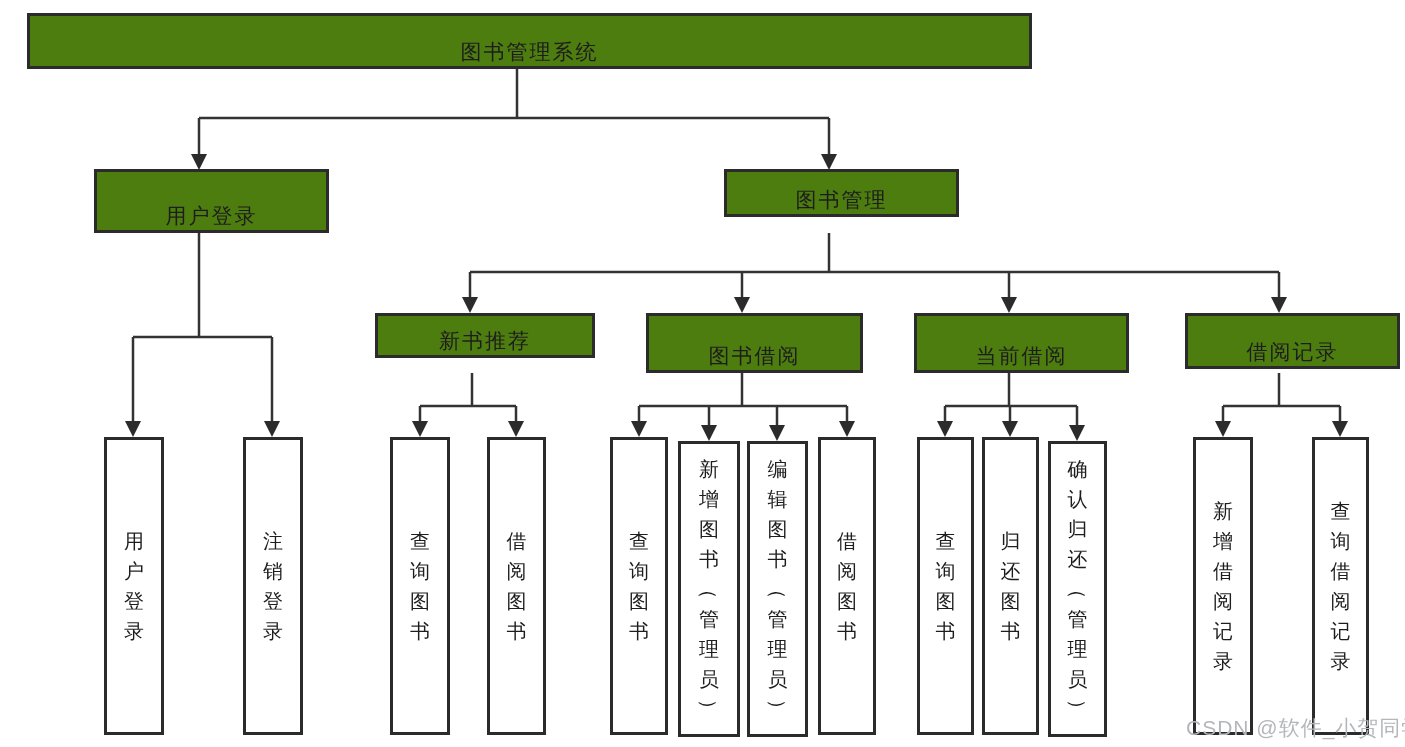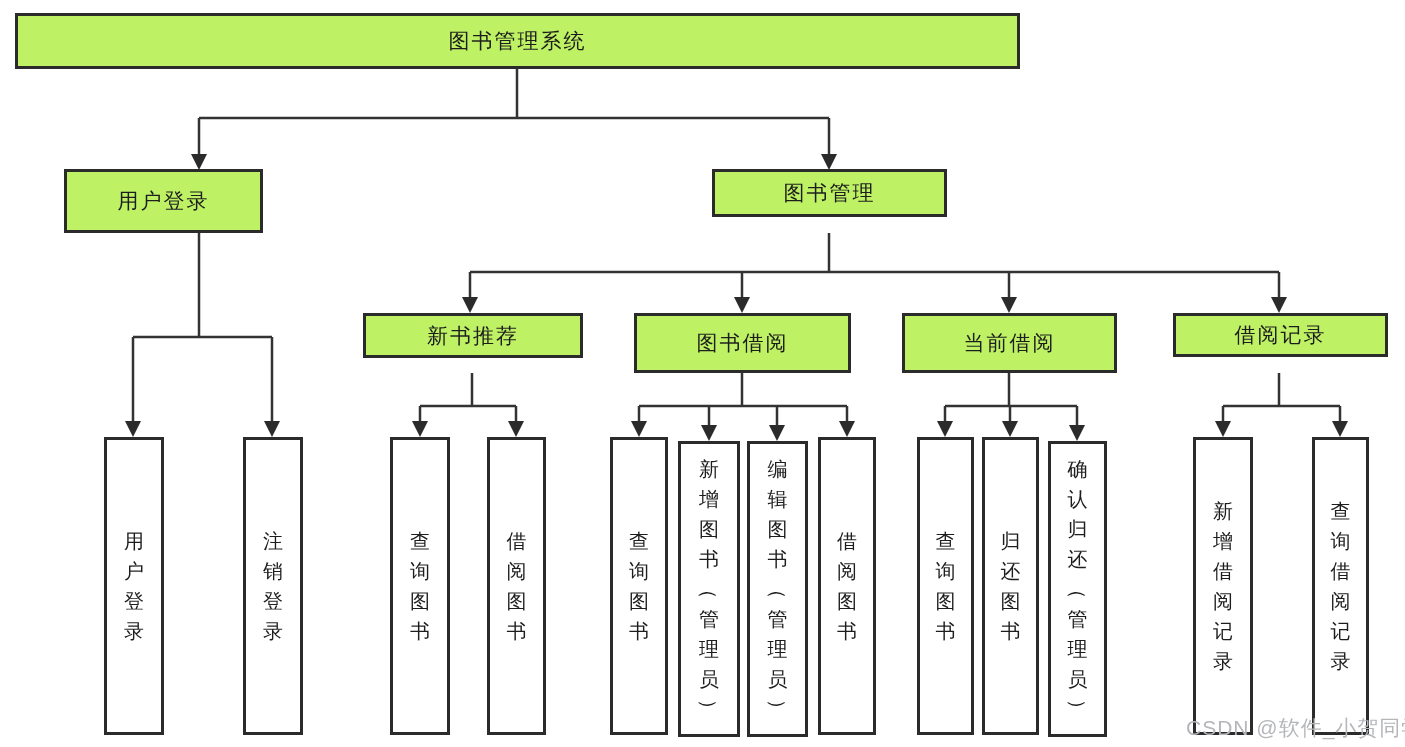--- a/index.html
+++ b/index.html
@@ -2,22 +2,22 @@
 <html><head>
 <meta charset="utf-8">
 <style>
   html,body{margin:0;padding:0;background:#ffffff;}
   .stage{
     position:relative;width:1405px;height:747px;background:#ffffff;overflow:hidden;
     font-family:"Liberation Sans", sans-serif;color:#1d1d1d;
   }
   .connectors{position:absolute;left:0;top:0;z-index:1;}
   .node{
-    position:absolute;box-sizing:border-box;border:3px solid #2b2b2b;background:#bef264;
-    display:flex;align-items:center;justify-content:center;z-index:2;
+    position:absolute;box-sizing:border-box;border:3px solid #2b2b2b;background:#4d7c0f;
+    display:flex;align-items:flex-end;justify-content:center;z-index:2;margin-left:12px;
   }
   .node .hlabel{font-size:21px;letter-spacing:2px;color:#1d1d1d;white-space:nowrap;}
   .leaf{
     position:absolute;box-sizing:border-box;border:3px solid #2b2b2b;background:#ffffff;z-index:2;
   }
   .vtext{
     display:flex;flex-direction:column;align-items:center;justify-content:center;
     width:100%;height:100%;
   }
   .vtext span{
@@ -96,37 +96,37 @@
       <polygon points="1069,425 1085,425 1077,441"></polygon>
       <polygon points="1215,421 1231,421 1223,437"></polygon>
       <polygon points="1332,421 1348,421 1340,437"></polygon>
     </g>
   </svg>
 
   <div class="node" style="left:15px;top:13px;width:1005px;height:56px">
     <span class="hlabel">图书管理系统</span>
   </div>
 
-  <div class="node" style="left:64px;top:169px;width:199px;height:64px">
+  <div class="node" style="left:82px;top:169px;width:235px;height:64px">
     <span class="hlabel">用户登录</span>
   </div>
   <div class="node" style="left:712px;top:169px;width:235px;height:48px">
     <span class="hlabel">图书管理</span>
   </div>
 
   <div class="node" style="left:363px;top:313px;width:220px;height:45px">
     <span class="hlabel">新书推荐</span>
   </div>
   <div class="node" style="left:634px;top:313px;width:217px;height:60px">
     <span class="hlabel">图书借阅</span>
   </div>
   <div class="node" style="left:902px;top:313px;width:215px;height:60px">
     <span class="hlabel">当前借阅</span>
   </div>
-  <div class="node" style="left:1173px;top:313px;width:215px;height:44px">
+  <div class="node" style="left:1173px;top:313px;width:215px;height:56px">
     <span class="hlabel">借阅记录</span>
   </div>
 
   <div class="leaf" style="left:104px;top:437px;width:60px;height:298px">
     <div class="vtext">
         <span>用</span>
         <span>户</span>
         <span>登</span>
         <span>录</span>
       </div>

